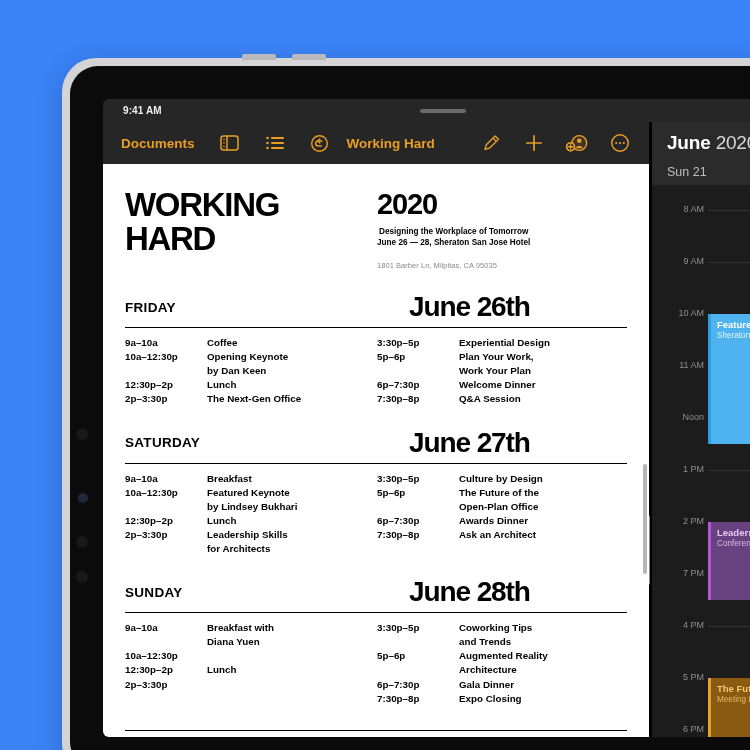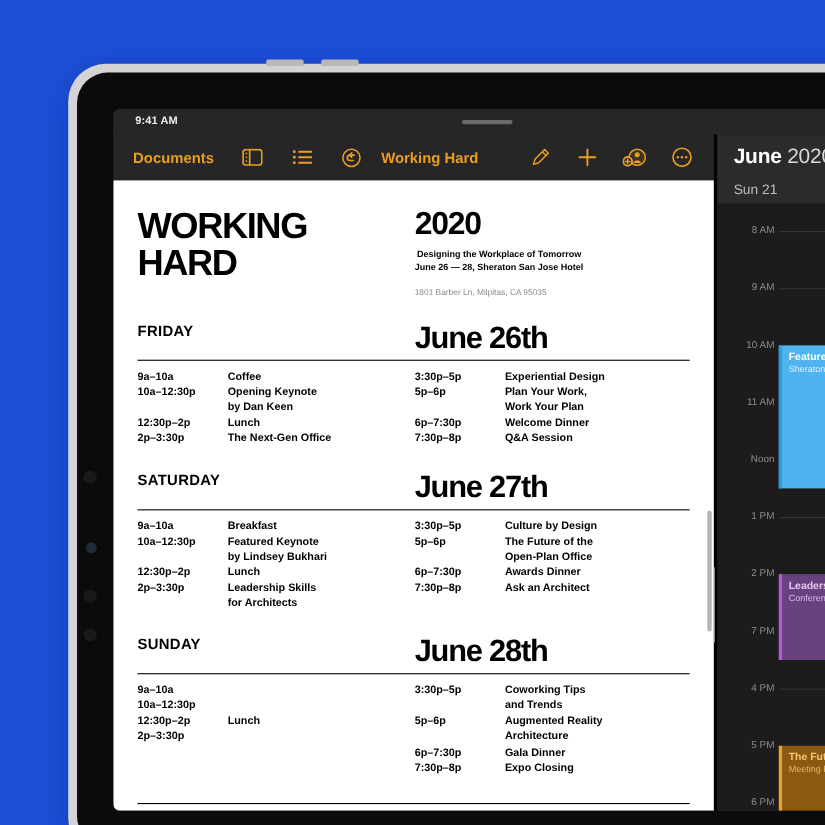--- a/index.html
+++ b/index.html
@@ -4,21 +4,21 @@
 <style>
   * { margin:0; padding:0; box-sizing:border-box; }
   html,body { width:750px; height:750px; overflow:hidden; }
   body {
     background:#f7f7f7;
     font-family:"Liberation Sans", sans-serif;
     -webkit-font-smoothing:antialiased;
   }
 
   
-  #scene { position:absolute; inset:0; background:#1d4ed8; }
+  #scene { position:absolute; inset:0; background:#3b82f6; }
 
   
   #device {
     position:absolute;
     left:62px; top:58px;
     width:720px; height:720px;
     background:#d4d4d6;
     border-radius:34px 0 0 34px;
     box-shadow:0 6px 26px rgba(0,0,0,.18);
   }
@@ -92,21 +92,21 @@
     line-height:1.02; color:#000; flex:0 0 252px;
     text-transform:uppercase;
   }
   #doc-meta { padding-top:2px; }
   #doc-year { font-size:29px; font-weight:bold; letter-spacing:-1.1px; line-height:1; color:#000; }
   #doc-sub { margin-top:7px; font-size:8.2px; font-weight:bold; line-height:1.38; color:#000;text-align:center; }
   #doc-addr { font-size:7.6px; font-weight:normal; line-height:1.38; color:#8a8a8a; margin-top:12px; }
 
   
   .day { margin-top:22px; }
-  .day-head { display:flex; align-items:flex-start; }
+  .day-head { display:flex; align-items:center;gap:32px; }
   .day-name {
     flex:0 0 252px; font-size:13.5px; font-weight:bold;
     letter-spacing:.3px; color:#000; text-transform:uppercase;
   }
   .day-date { font-size:28px; font-weight:bold; letter-spacing:-1.1px; line-height:1; color:#000; }
   .day-rule { border-top:1.6px solid #000; margin-top:6px; }
 
   .day-cols { display:flex; margin-top:8px; }
   .day-col { flex:0 0 252px; }
   .day-col + .day-col { flex:1 1 auto; }
@@ -367,20 +367,21 @@
                 <div class="day">
                   <div class="day-head">
                     <div class="day-name">SUNDAY</div>
                     <div class="day-date">June 28th</div>
                   </div>
                   <div class="day-rule"></div>
                   <div class="day-cols">
                     <div class="day-col">
                       <div class="slot">
                         <div class="slot-time">9a–10a</div>
+                        <div class="slot-desc">Breakfast with<br>Diana Yuen</div>
                       </div>
                       <div class="slot">
                         <div class="slot-time">10a–12:30p</div>
                       </div>
                       <div class="slot">
                         <div class="slot-time">12:30p–2p</div>
                         <div class="slot-desc">Lunch</div>
                       </div>
                       <div class="slot">
                         <div class="slot-time">2p–3:30p</div>

